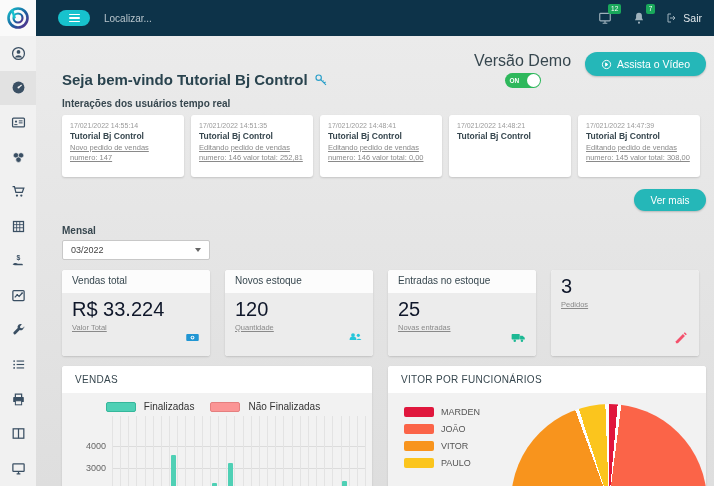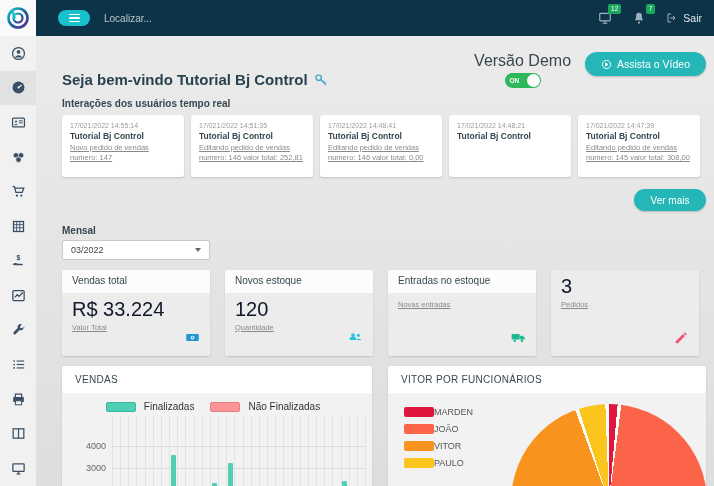--- a/index.html
+++ b/index.html
@@ -93,21 +93,21 @@
   .bar-legend .lbl { font-size:10px; color:#333; margin-right:8px; }
 
   .bar-plot { position:relative; margin:10px 0 0 50px; width:253px; height:112px; }
   .hgrid { position:absolute; left:0; width:100%; height:1px; background:#dcdcdc; }
   .vgrid { position:absolute; top:-6px; bottom:0; width:1px; background:#e3e3e3; }
   .ytick { position:absolute; left:-40px; width:34px; text-align:right; font-size:9px; color:#666; }
   .bar { position:absolute; width:5px; background:#4fd0b5; border-radius:1px 1px 0 0; }
   .yaxis-line { position:absolute; left:0; top:-6px; bottom:-20px; width:1px; background:#bbb; }
 
   .pie-legend { position:absolute; left:16px; top:10px; }
-  .pie-legend-row { display:flex; align-items:center; height:17px; }
+  .pie-legend-row { display:flex; align-items:center; gap:7px; height:17px; }
   .pie-legend-row .sw { width:30px; height:10px; border-radius:2px; }
   .pie-legend-row .lbl { font-size:9px; color:#555; }
   .pie { position:absolute; left:123px; top:11px; width:196px; height:196px; border-radius:50%; }
 </style>
 </head>
 <body>
 
 <div class="stage">
 
   <div class="logo-box">
@@ -344,20 +344,21 @@
                 <path d="M2.5 16a5.5 5.5 0 0 1 11 0z"></path>
                 <circle cx="16.5" cy="8.5" r="2.5"></circle>
                 <path d="M13.5 16a5 5 0 0 1 8 0z"></path>
               </svg>
           </span>
         </div>
       </div>
       <div class="stat-card">
         <div class="stat-head">Entradas no estoque</div>
         <div class="stat-body">
+          <div class="stat-value">25</div>
           <div class="stat-sub">Novas entradas</div>
           <span class="stat-ico" style="color:#1db994">
             <svg viewBox="0 0 24 24" fill="currentColor">
                 <rect x="1" y="6.5" width="13" height="8.5" rx="1"></rect>
                 <path d="M14.5 9h4l3.5 3.5V15h-7.5z"></path>
                 <circle cx="6" cy="17" r="2"></circle>
                 <circle cx="17.5" cy="17" r="2"></circle>
               </svg>
           </span>
         </div>

